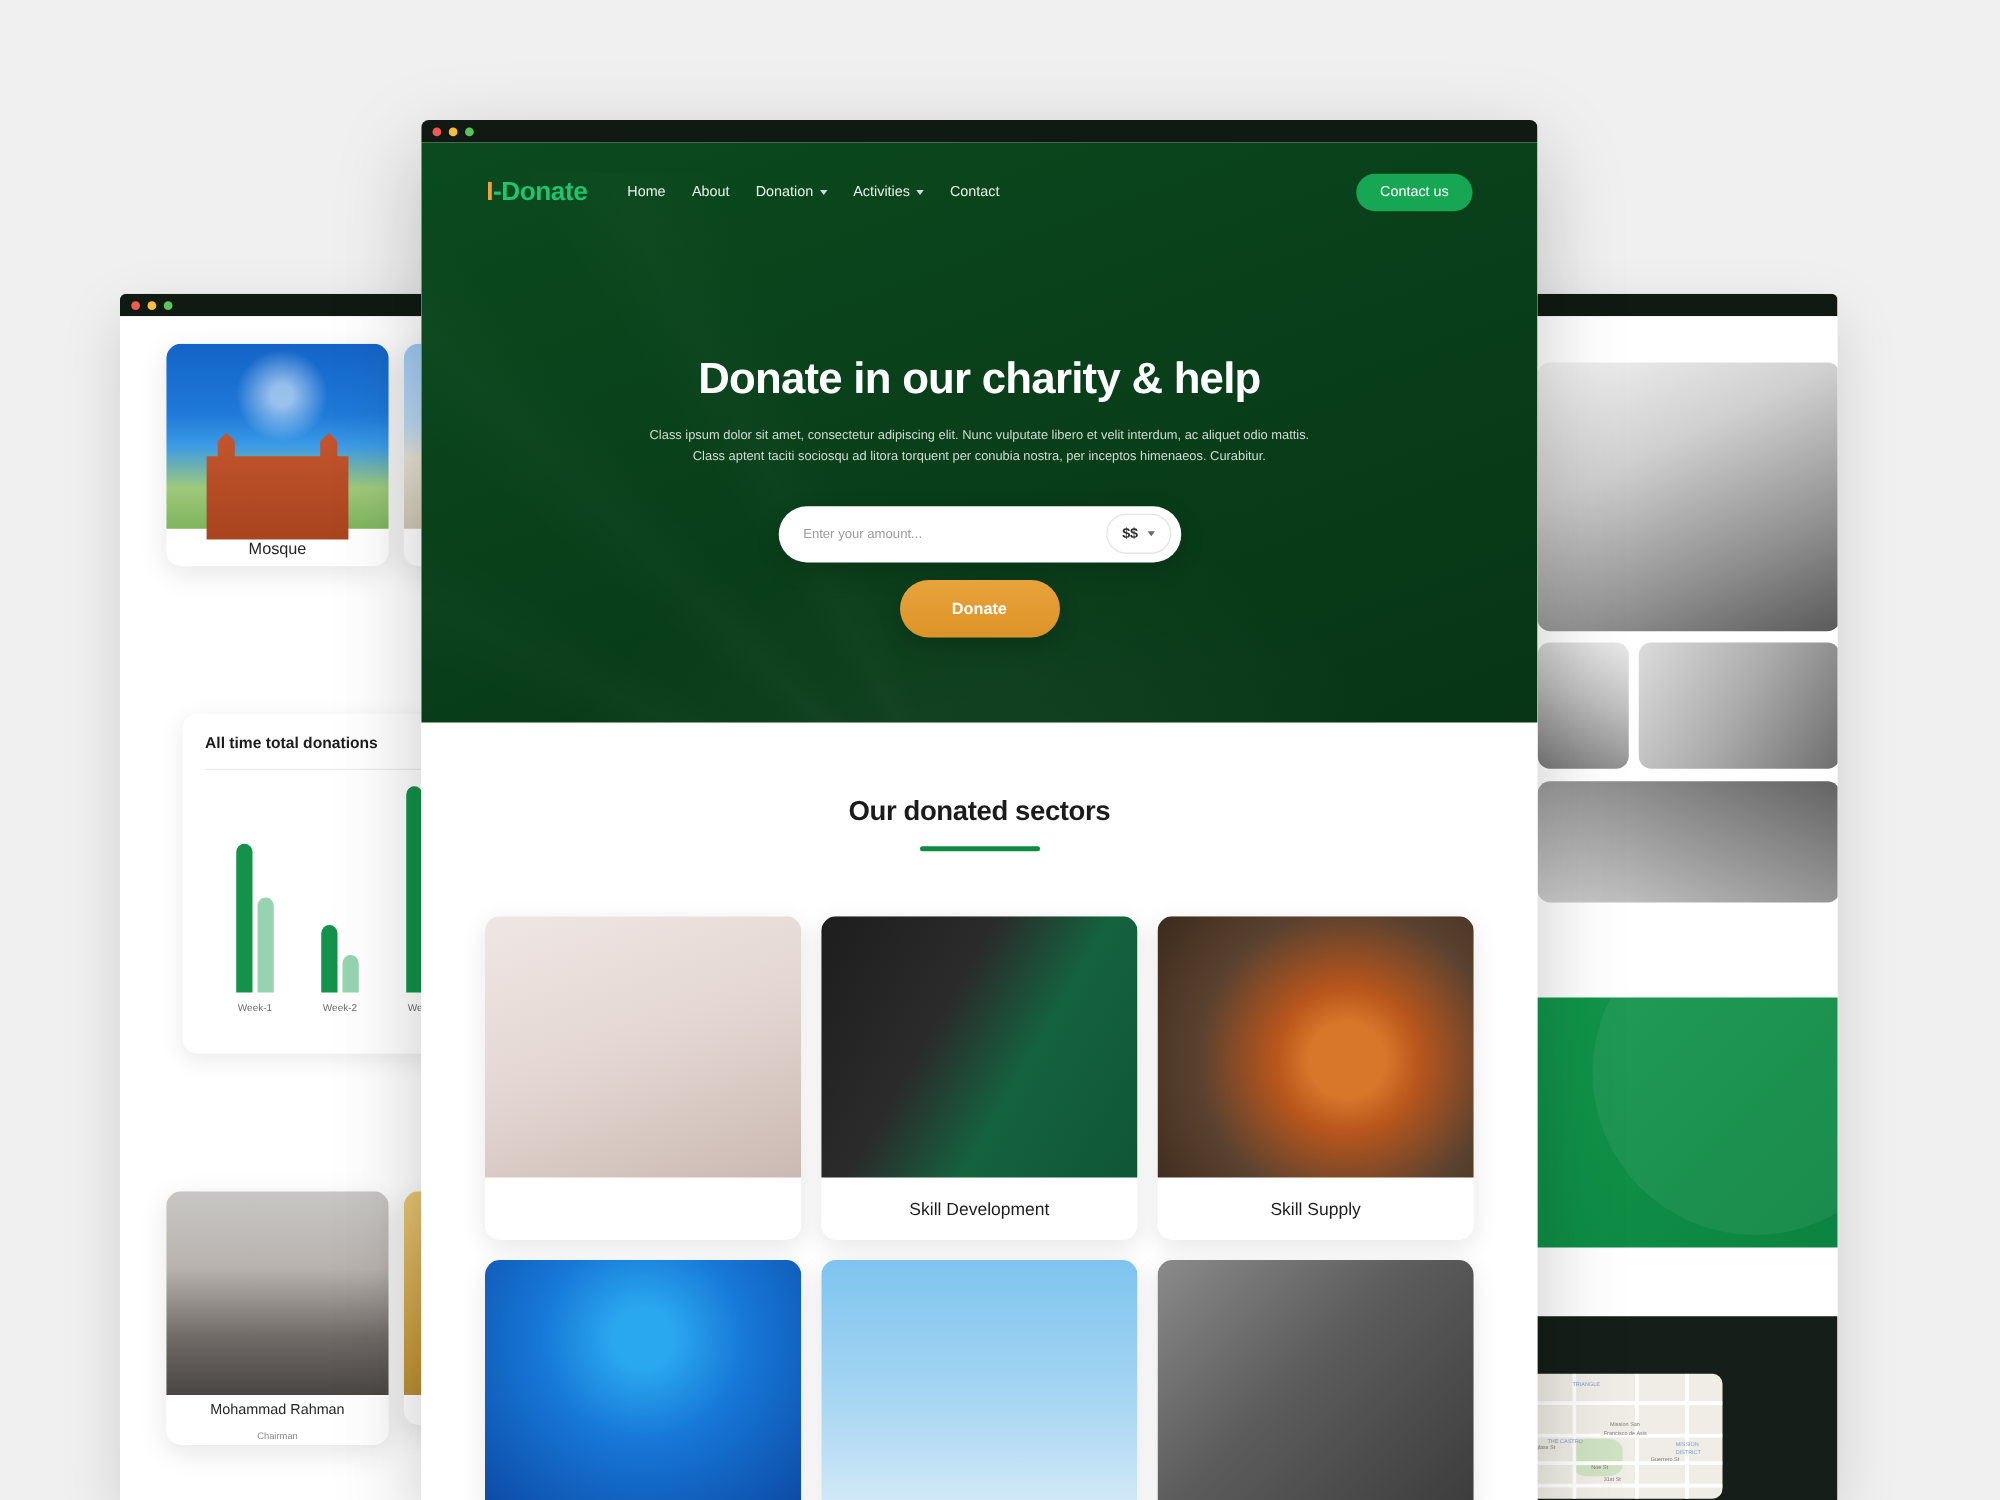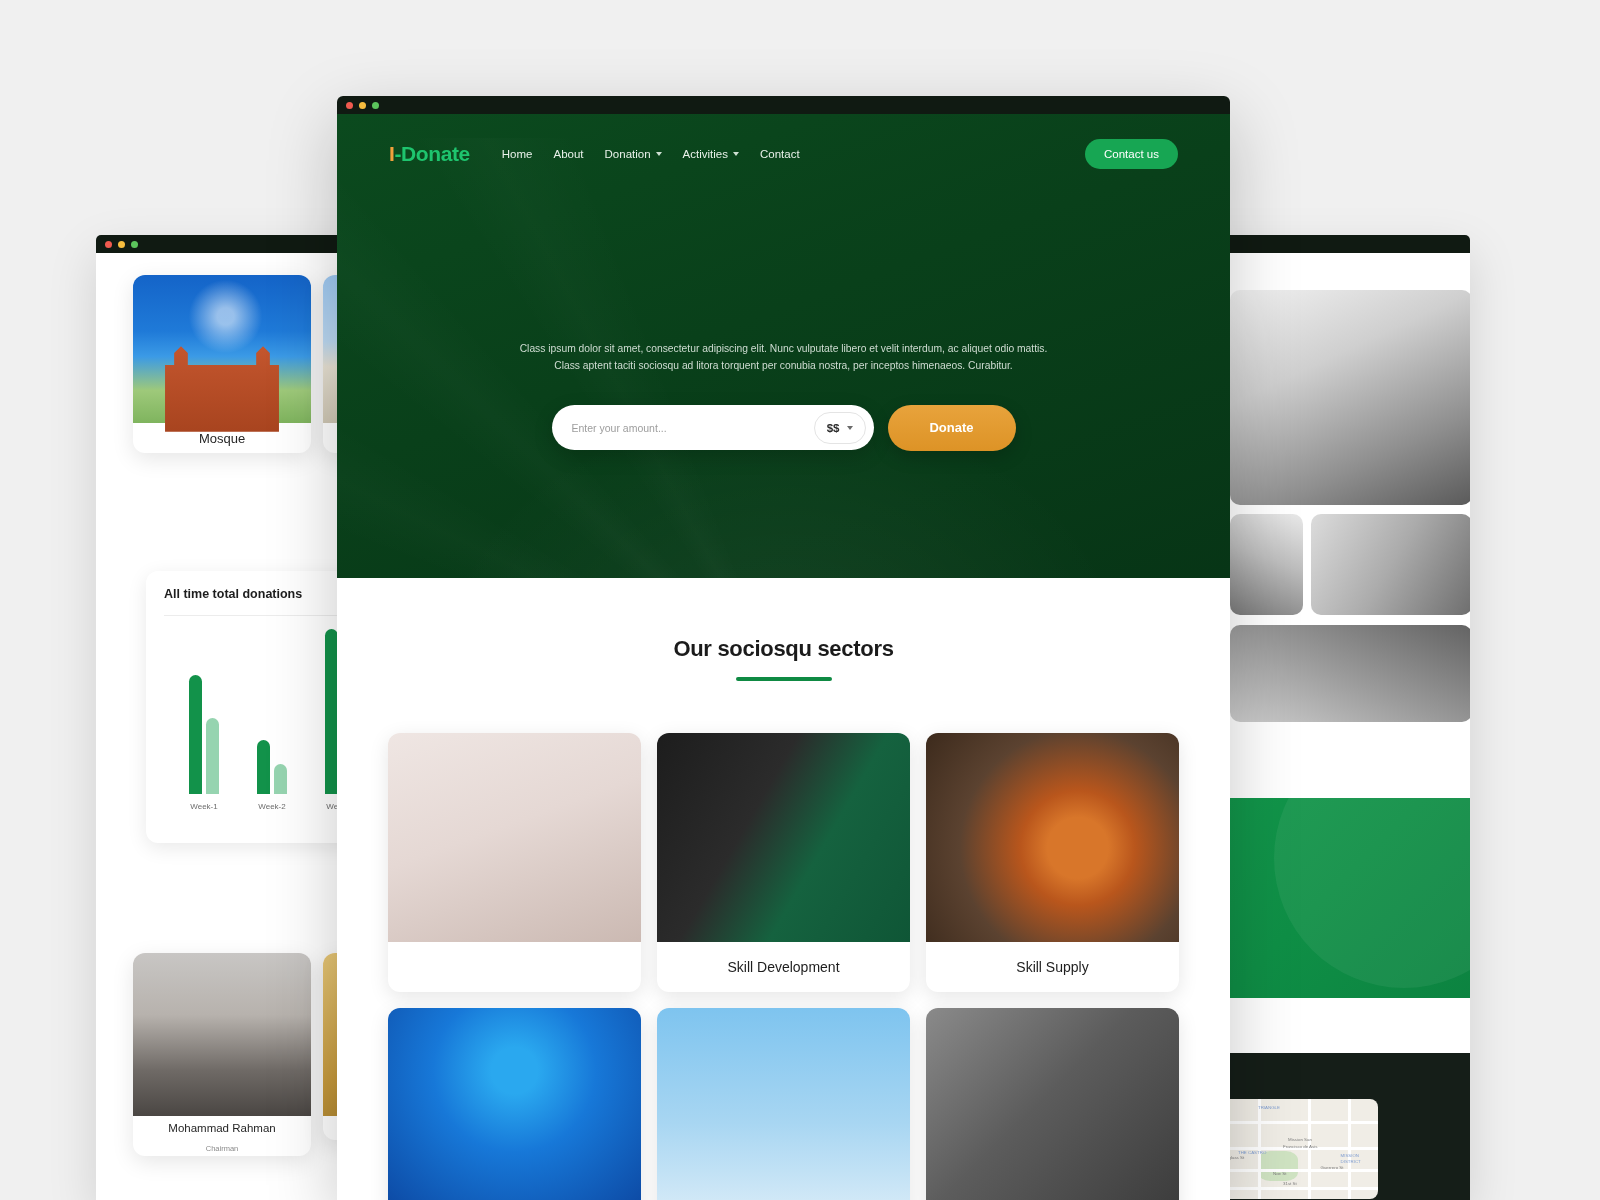--- a/index.html
+++ b/index.html
@@ -137,21 +137,21 @@
   .contact-btn { margin-left: auto; background: #17a653; color: #fff; border: none;
                  border-radius: 999px; padding: 9px 19px; font-size: 11.5px; cursor: pointer; }
 
   .hero-inner { position: relative; z-index: 3; text-align: center; padding-top: 88px; }
   .hero h1 { color: #fff; font-size: 35px; line-height: 1.18; font-weight: 700;
              letter-spacing: -0.6px; }
   .hero p { color: #cfdcd2; font-size: 10.3px; line-height: 1.62; max-width: 545px;
             margin: 18px auto 0; }
 
   .donate-row { position: relative; z-index: 3; display: flex; align-items: center;
-                justify-content: center; gap: 14px; margin-top: 30px; }
+                justify-content: center; gap: 14px; margin-top: 30px; flex-direction: column; }
   .amount-wrap { width: 322px; height: 45px; background: #fff; border-radius: 999px;
                  display: flex; align-items: center; padding: 0 8px 0 20px;
                  box-shadow: 0 6px 20px rgba(0,0,0,.16); }
   .amount-wrap input { flex: 1; border: none; outline: none; font-size: 10.5px; color: #333;
                        font-family: "Liberation Sans", sans-serif; background: transparent; }
   .amount-wrap input::placeholder { color: #9d9d9d; }
   .cur-sel { display: flex; align-items: center; gap: 7px; border: 1px solid #e4e4e4;
              border-radius: 999px; height: 32px; padding: 0 12px; font-size: 11.5px;
              font-weight: 700; color: #2d2d2d; cursor: pointer; }
   .cur-sel .caret { border-top-color: #6a6a6a; }
@@ -318,39 +318,39 @@
             </a>
             <a href="#">
               <span>Contact</span>
             </a>
           </nav>
         <button class="contact-btn">Contact us</button>
       </div>
 
       <div class="hero-inner">
         <h1>
-          <br>
+          <span>Donate in our charity &amp; help</span><br>
         </h1>
         <p>Class ipsum dolor sit amet, consectetur adipiscing elit. Nunc vulputate libero et velit interdum, ac aliquet odio mattis. Class aptent taciti sociosqu ad litora torquent per conubia nostra, per inceptos himenaeos. Curabitur.</p>
       </div>
 
       <div class="donate-row">
         <div class="amount-wrap">
           <input type="text" placeholder="Enter your amount..." style="">
           <div class="cur-sel">
             <span>$$</span>
             <span class="caret"></span>
           </div>
         </div>
         <button class="btn-orange donate-btn">Donate</button>
       </div>
     </div>
 
     <div class="sectors">
-      <h2>Our sociosqu sectors</h2>
+      <h2>Our donated sectors</h2>
       <div class="accent"></div>
       <div class="sector-grid" id="sector-grid">
           <div class="sector-card">
             <div class="ph img-quran"></div>
           </div>
           <div class="sector-card">
             <div class="ph img-reading"></div>
             <div class="nm">Skill Development</div>
           </div>
           <div class="sector-card">

